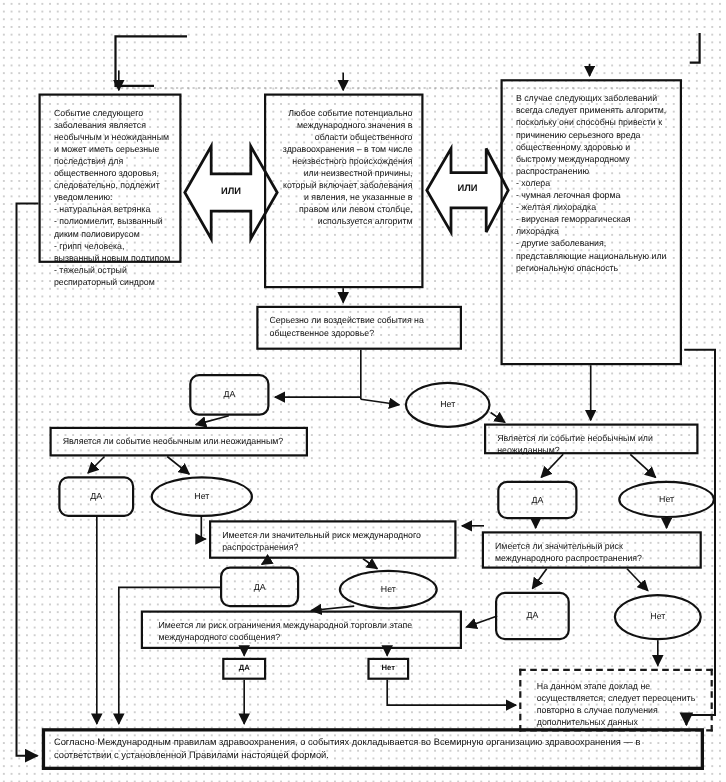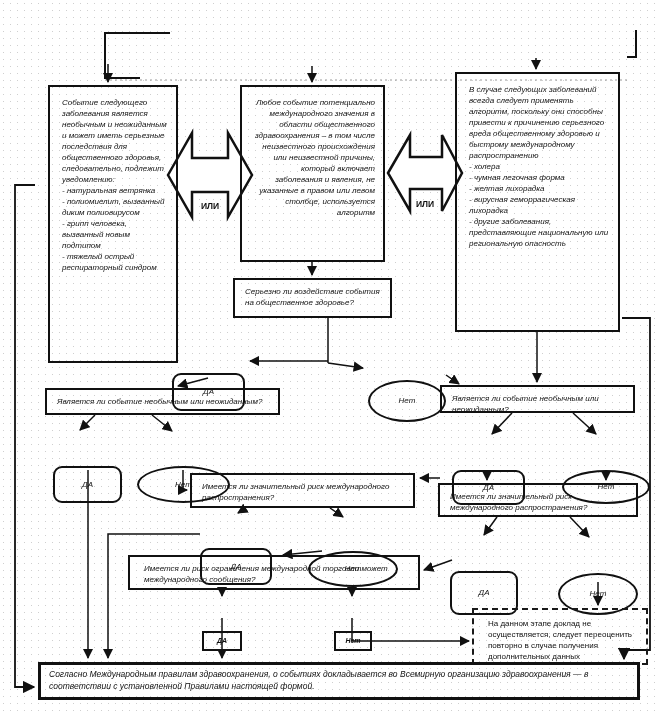--- a/index.html
+++ b/index.html
@@ -5,27 +5,27 @@
   html,body{margin:0;padding:0;}
   body{font-family:"Liberation Sans", sans-serif; color:#111;}
   #stage{
     position:relative; width:660px; height:711px; overflow:hidden;
     background-color:#fff;
     background-image:radial-gradient(#cfcfcf 0.9px, transparent 0.9px);
     background-size:7px 7px;
   }
   #lines{position:absolute; left:0; top:0; z-index:1;}
   .node{position:absolute; z-index:2; box-sizing:border-box; font-size:8px; line-height:1.38; color:#111;}
-  .box{border:2px solid #111;font-style:italic;}
+  .box{border:2px solid #111;}
   .thick{border-width:2.5px;}
   .round{border-radius:9px;}
   .ellipse{border-radius:50%;}
   .dashedb{border:2px dashed #1a1a1a;}
   .heavy{border-width:3px;}
-  .center{display:flex; align-items:center; justify-content:center; text-align:center;margin-top:33px;}
+  .center{display:flex; align-items:center; justify-content:center; text-align:center;}
   .pre{white-space:pre-line;}
   .pad{padding:10px 8px 6px 12px;}
   .qpad{padding:6px 8px 4px 10px;}
   .title{font-weight:bold; font-size:12.5px; letter-spacing:0.2px;}
   .orlabel{font-weight:bold; font-size:8.5px;}
   .tiny{font-size:7px; font-weight:bold;}
   .yn{font-size:8px;}
 </style>
 </head>
 <body>
@@ -79,58 +79,58 @@
     <line x1="497" y1="517" x2="484" y2="535" stroke="#111" stroke-width="1.5" marker-end="url(#arw)"></line>
     <line x1="570" y1="517" x2="589" y2="537" stroke="#111" stroke-width="1.5" marker-end="url(#arw)"></line>
     <line x1="452" y1="560" x2="424" y2="570" stroke="#111" stroke-width="1.5" marker-end="url(#arw)"></line>
     <line x1="598" y1="582" x2="598" y2="605" stroke="#111" stroke-width="1.5" marker-end="url(#arw)"></line>
 
     <path d="M35,185 H15 V687 H34" fill="none" stroke="#111" stroke-width="1.8" marker-end="url(#arw)"></path>
     <path d="M622,318 H650 V650 H624 V659" fill="none" stroke="#111" stroke-width="1.8" marker-end="url(#arw)"></path>
   </svg>
 
 
-  <div class="node box thick pad pre" style="left:48px; top:85px; width:130px; height:278px;">Событие следующего заболевания является необычным и неожиданным и может иметь серьезные последствия для общественного здоровья, следовательно, подлежит уведомлению:
+  <div class="node box thick pad pre" style="left:35px; top:85px; width:130px; height:154px;">Событие следующего заболевания является необычным и неожиданным и может иметь серьезные последствия для общественного здоровья, следовательно, подлежит уведомлению:
 - натуральная ветрянка
 - полиомиелит, вызванный диким полиовирусом
 - грипп человека, вызванный новым подтипом
 - тяжелый острый респираторный синдром</div>
   <div class="node box thick pad pre" style="left:240px; top:85px; width:145px; height:177px;text-align:right;">Любое событие потенциально международного значения в области общественного здравоохранения – в том числе неизвестного происхождения или неизвестной причины, который включает заболевания и явления, не указанные в правом или левом столбце, используется алгоритм</div>
   <div class="node box thick pad pre" style="left:455px; top:72px; width:165px; height:260px;">В случае следующих заболеваний всегда следует применять алгоритм, поскольку они способны привести к причинению серьезного вреда общественному здоровью и быстрому международному распространению
 - холера
 - чумная легочная форма
 - желтая лихорадка
 - вирусная геморрагическая лихорадка
 - другие заболевания, представляющие национальную или региональную опасность</div>
 
   <div class="node center orlabel" style="left:185px; top:167px; width:50px; height:14px;">ИЛИ</div>
   <div class="node center orlabel" style="left:400px; top:165px; width:50px; height:14px;">ИЛИ</div>
 
-  <div class="node box qpad" style="left:233px; top:278px; width:159px; height:40px;">Серьезно ли воздействие события на общественное здоровье?</div>
+  <div class="node box qpad" style="left:233px; top:278px; width:187px; height:40px;">Серьезно ли воздействие события на общественное здоровье?</div>
 
   <div class="node box round center yn" style="left:172px; top:340px; width:73px; height:38px;">ДА</div>
   <div class="node box ellipse center yn" style="left:368px; top:347px; width:78px; height:42px;">Нет</div>
 
   <div class="node box qpad" style="left:45px; top:388px; width:235px; height:27px;">Является ли событие необычным или неожиданным?</div>
   <div class="node box round center yn" style="left:53px; top:433px; width:69px; height:37px;">ДА</div>
   <div class="node box ellipse center yn" style="left:137px; top:433px; width:93px; height:37px;">Нет</div>
 
   <div class="node box qpad" style="left:440px; top:385px; width:195px; height:28px;">Является ли событие необычным или неожиданным?</div>
   <div class="node box round center yn" style="left:452px; top:437px; width:73px; height:35px;">ДА</div>
   <div class="node box ellipse center yn" style="left:562px; top:437px; width:88px; height:34px;">Нет</div>
 
   <div class="node box qpad" style="left:190px; top:473px; width:225px; height:35px;">Имеется ли значительный риск международного распространения?</div>
   <div class="node box round center yn" style="left:200px; top:515px; width:72px; height:37px;">ДА</div>
   <div class="node box ellipse center yn" style="left:308px; top:518px; width:90px; height:36px;">Нет</div>
 
   <div class="node box qpad" style="left:438px; top:483px; width:200px; height:34px;">Имеется ли значительный риск международного распространения?</div>
   <div class="node box round center yn" style="left:450px; top:538px; width:68px; height:44px;">ДА</div>
   <div class="node box ellipse center yn" style="left:558px; top:540px; width:80px; height:42px;">Нет</div>
 
-  <div class="node box qpad" style="left:128px; top:555px; width:292px; height:35px; padding-left:14px;">Имеется ли риск ограничения международной торговли может международного сообщения?</div>
+  <div class="node box qpad" style="left:128px; top:555px; width:292px; height:35px; padding-left:14px;">Имеется ли риск ограничения международной торговли этапе международного сообщения?</div>
   <div class="node box center tiny" style="left:202px; top:598px; width:40px; height:20px;">ДА</div>
   <div class="node box center tiny" style="left:334px; top:598px; width:38px; height:20px;">Нет</div>
 
   <div class="node dashedb qpad" style="left:472px; top:608px; width:176px; height:57px; padding-top:8px; padding-left:14px;">На данном этапе доклад не осуществляется, следует переоценить повторно в случае получения дополнительных данных</div>
 
   <div class="node box heavy" style="left:38px; top:662px; width:602px; height:38px; padding:4px 8px 0 8px; font-size:8.5px;">Согласно Международным правилам здравоохранения, о событиях докладывается во Всемирную организацию здравоохранения — в соответствии с установленной Правилами настоящей формой.</div>
 
 </div>
 
 </body></html>

